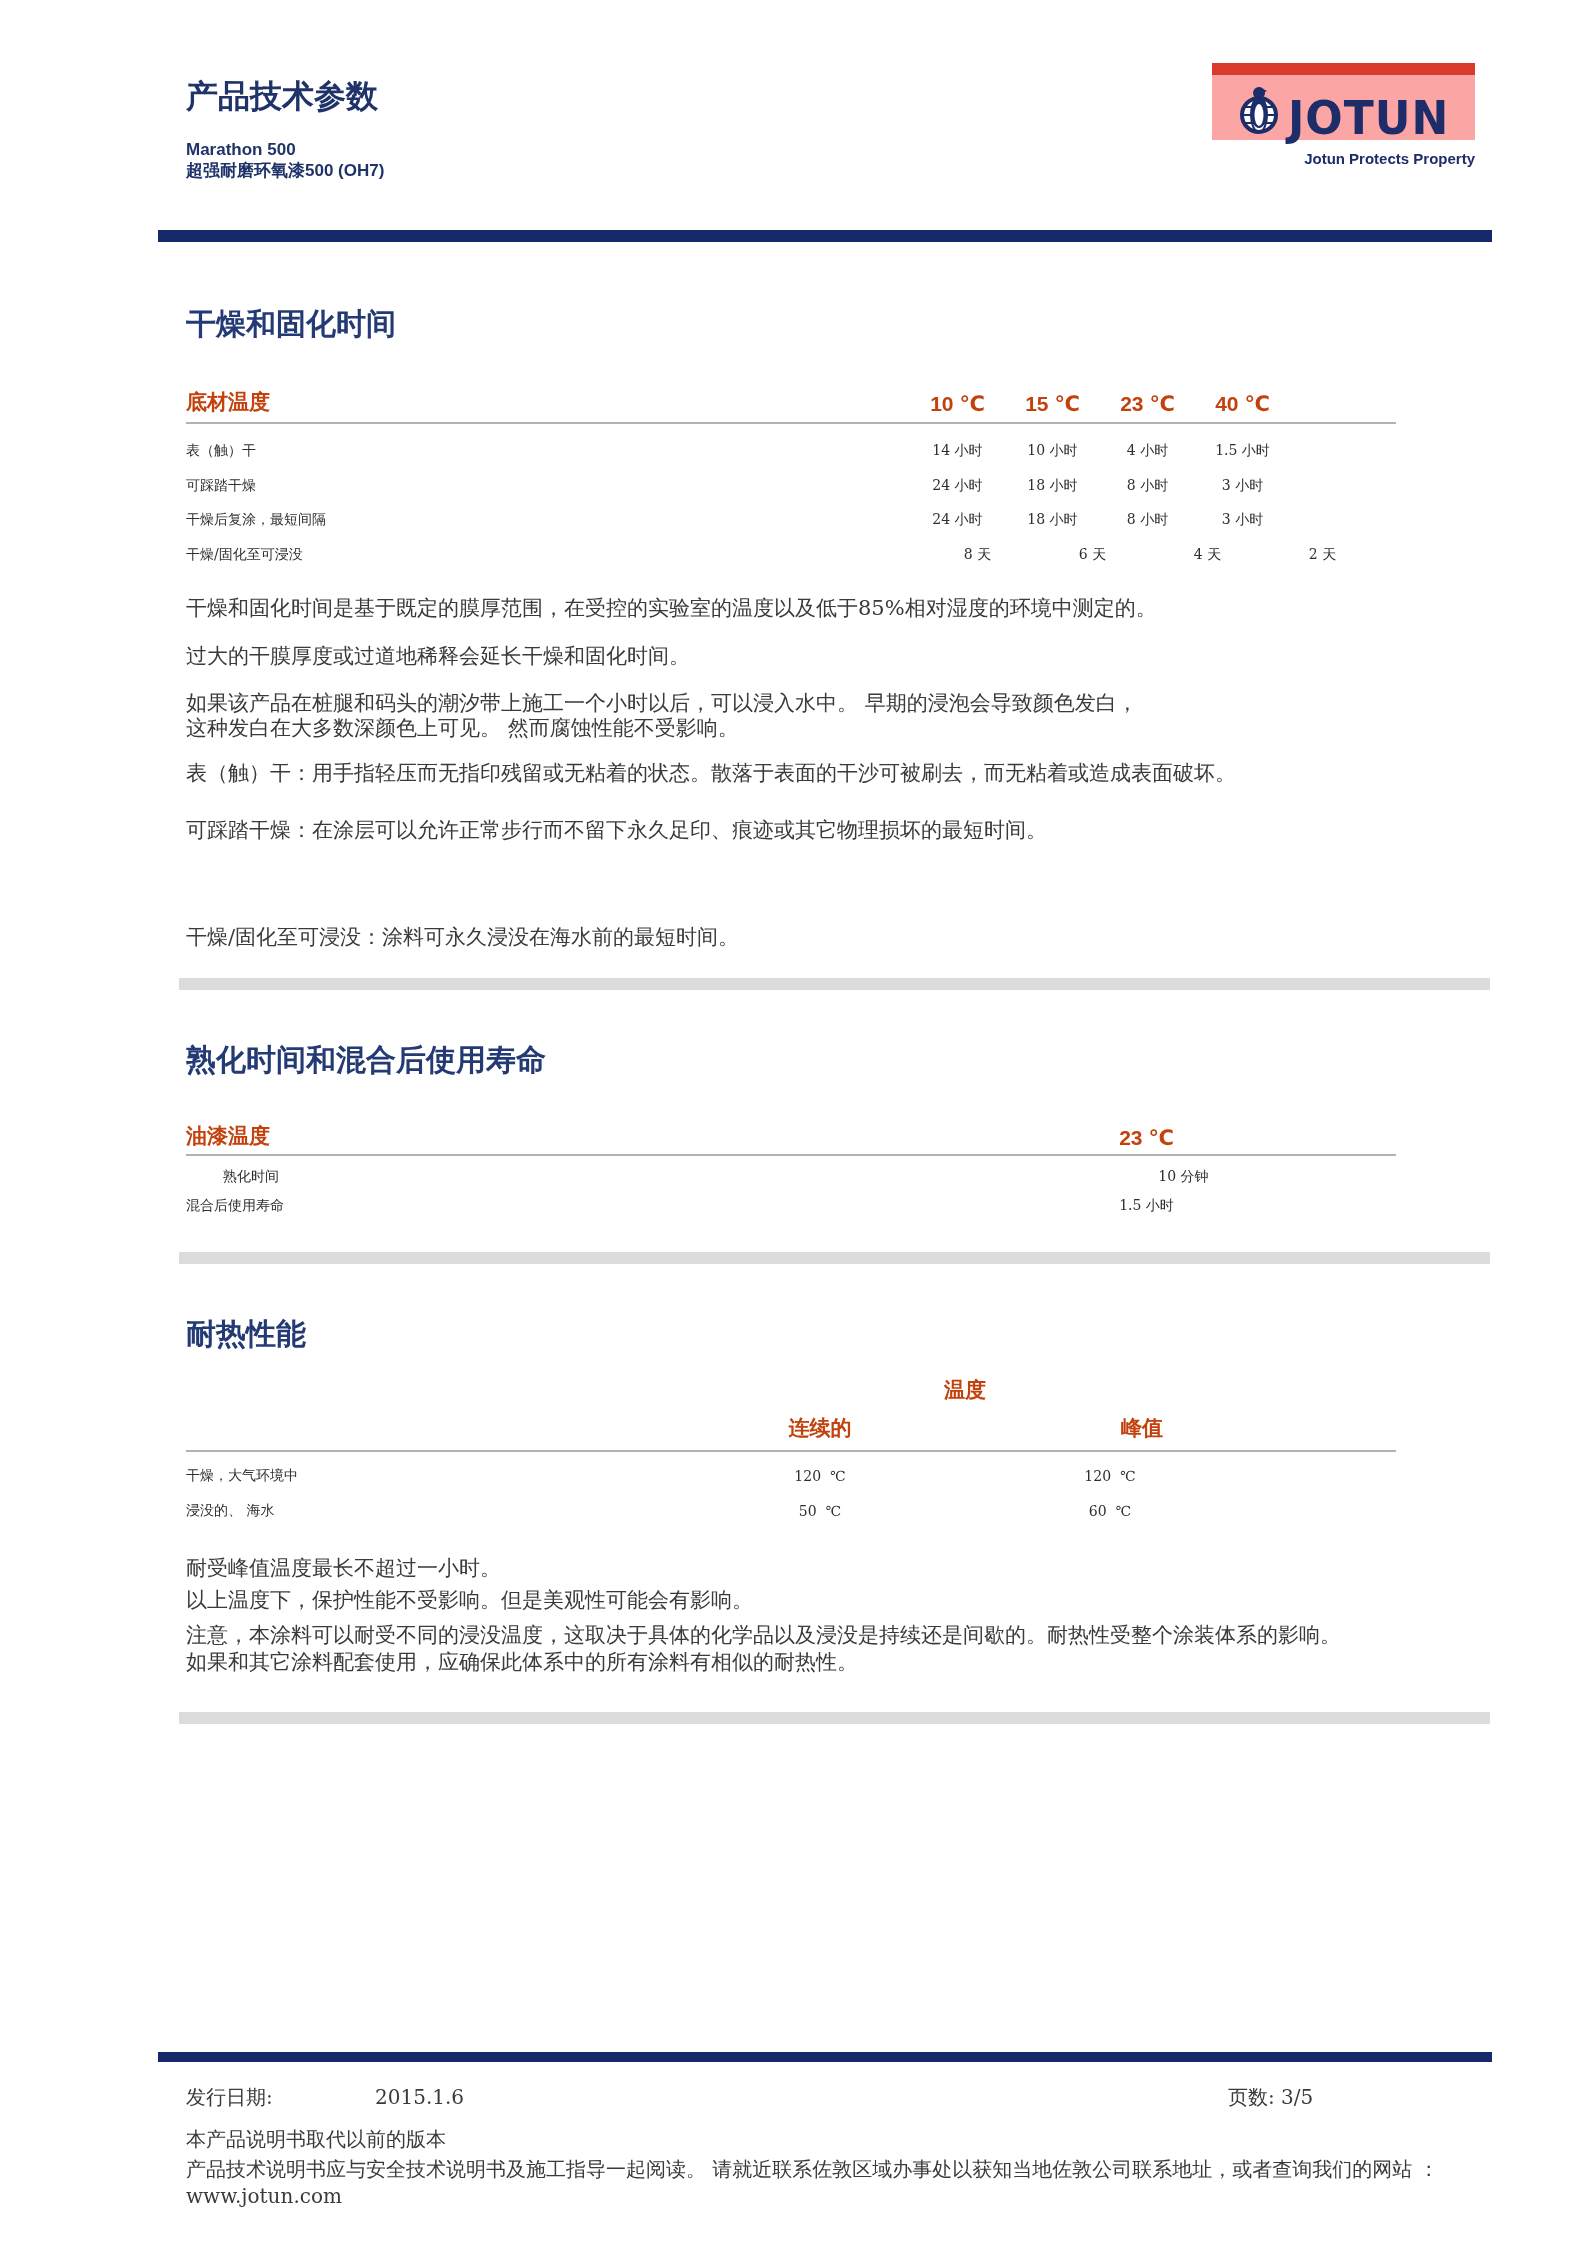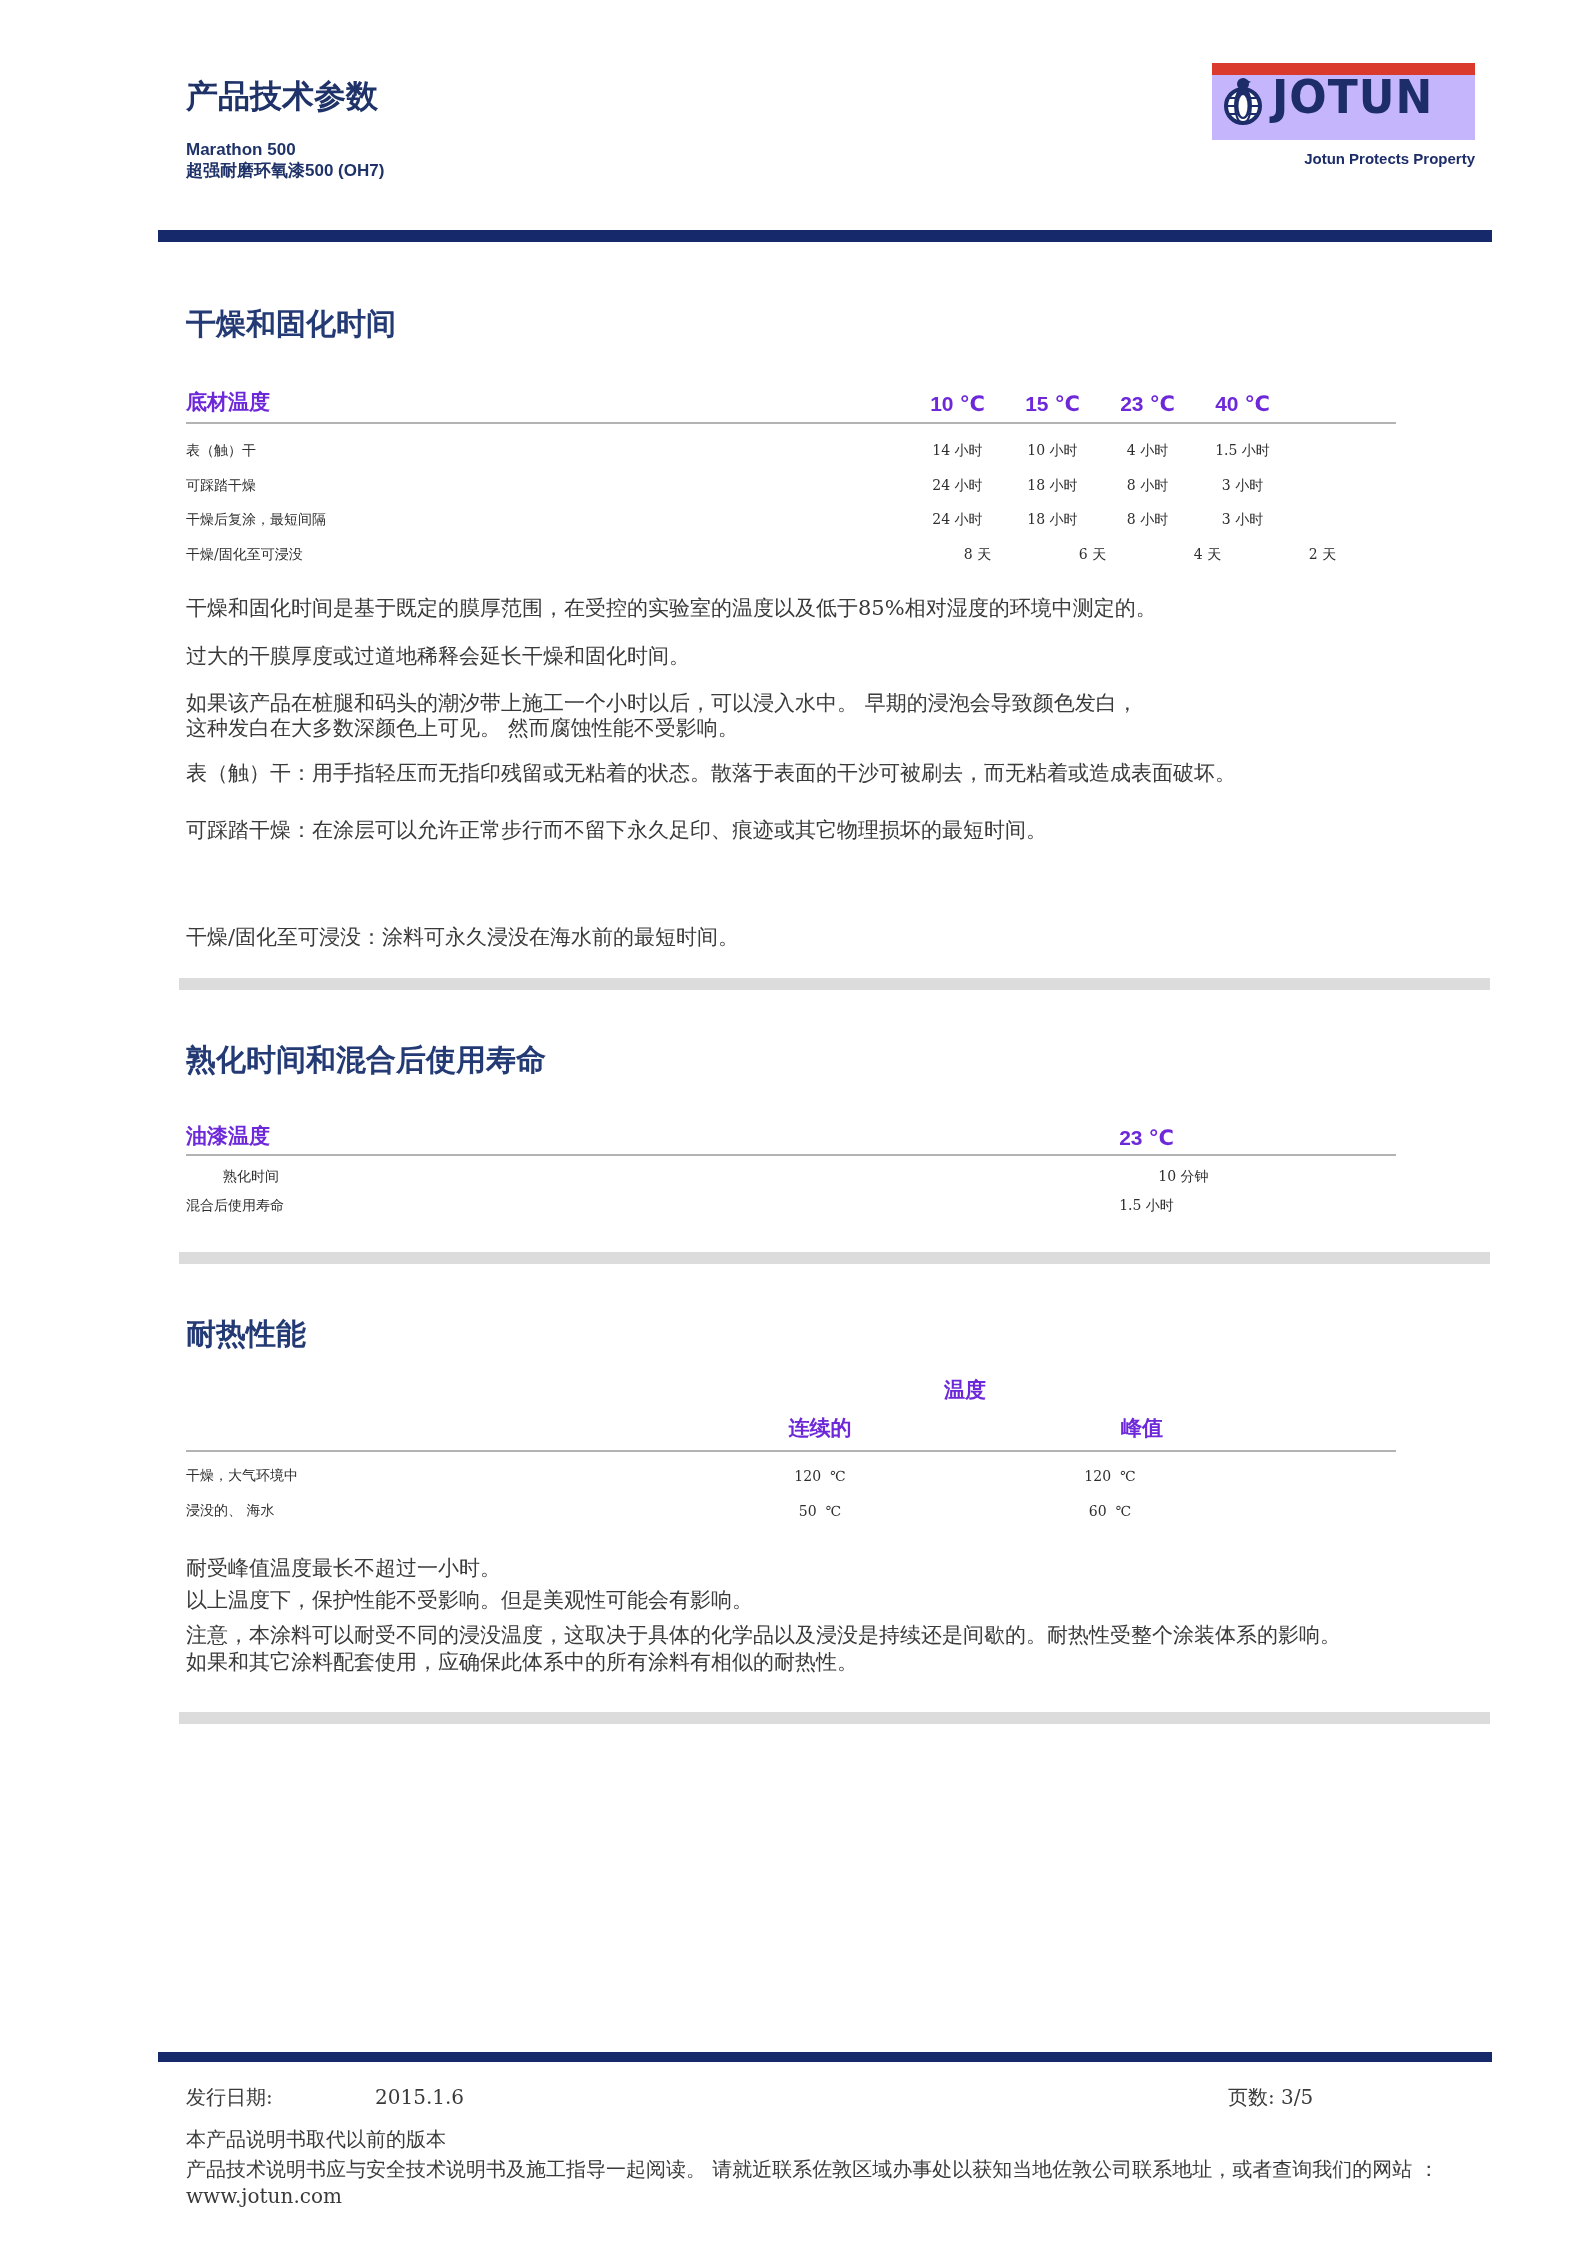--- a/index.html
+++ b/index.html
@@ -7,34 +7,34 @@
         font-family:"DejaVu Serif","Liberation Serif",serif;color:#3a3a3a;}
   .abs{position:absolute;}
   .sans{font-family:"Liberation Sans","DejaVu Sans",sans-serif;}
   .h1{font-size:32px;line-height:38px;font-weight:bold;color:#1f3369;}
   .prodline{font-size:17px;line-height:21px;font-weight:bold;color:#1f3369;}
   .navybar{background:#16296b;}
   .sec-title{font-size:30px;line-height:36px;font-weight:bold;color:#243a75;}
   .divider{background:#dcdcdc;height:12px;}
   .underline{border-bottom:2px solid #b3b3b3;}
   .trow{display:flex;align-items:center;font-size:14px;color:#2e2e2e;}
-  .thead{font-family:"Liberation Sans","DejaVu Sans",sans-serif;font-weight:bold;color:#6d28d9;font-size:21px;}
+  .thead{font-family:"Liberation Sans","DejaVu Sans",sans-serif;font-weight:bold;color:#c2410c;font-size:21px;}
   .tcell{width:95px;text-align:center;white-space:pre;}
   .tlabel{white-space:pre;}
   .t1 .tlabel{width:724px;}
   .t2 .tlabel{width:913px;}
   .t3 .tlabel{width:544px;}
   .t3cell{width:180px;text-align:center;white-space:pre;}
   .t3gap{margin-left:110px;}
   .para{font-size:21px;line-height:25px;white-space:pre-line;color:#3a3a3a;}
   .footer-text{font-size:20px;line-height:26px;color:#3a3a3a;white-space:pre-line;}
   
   .logo{left:1212px;top:63px;width:263px;height:77px;}
   .logo-red{height:12px;background:#d93a2b;}
-  .logo-yellow{height:65px;background:#c4b5fd;display:flex;align-items:flex-start;justify-content:flex-start;padding-left:8px;box-sizing:border-box;}
+  .logo-yellow{height:65px;background:#fca5a5;display:flex;align-items:flex-end;justify-content:flex-start;padding-left:24px;box-sizing:border-box;}
   .logo-word{font-family:"DejaVu Sans","Liberation Sans",sans-serif;font-weight:900;font-size:44px;
              color:#1d2d69;letter-spacing:1px;line-height:1;margin-left:6px;transform:scaleY(1.05);}
   .tagline{left:1212px;top:150px;width:263px;text-align:right;font-size:15px;font-weight:bold;color:#1d2d69;}
 </style>
 </head>
 <body>
 
 <div class="page">
 
   <div class="abs h1 sans" style="left:186px;top:77px;">产品技术参数</div>

